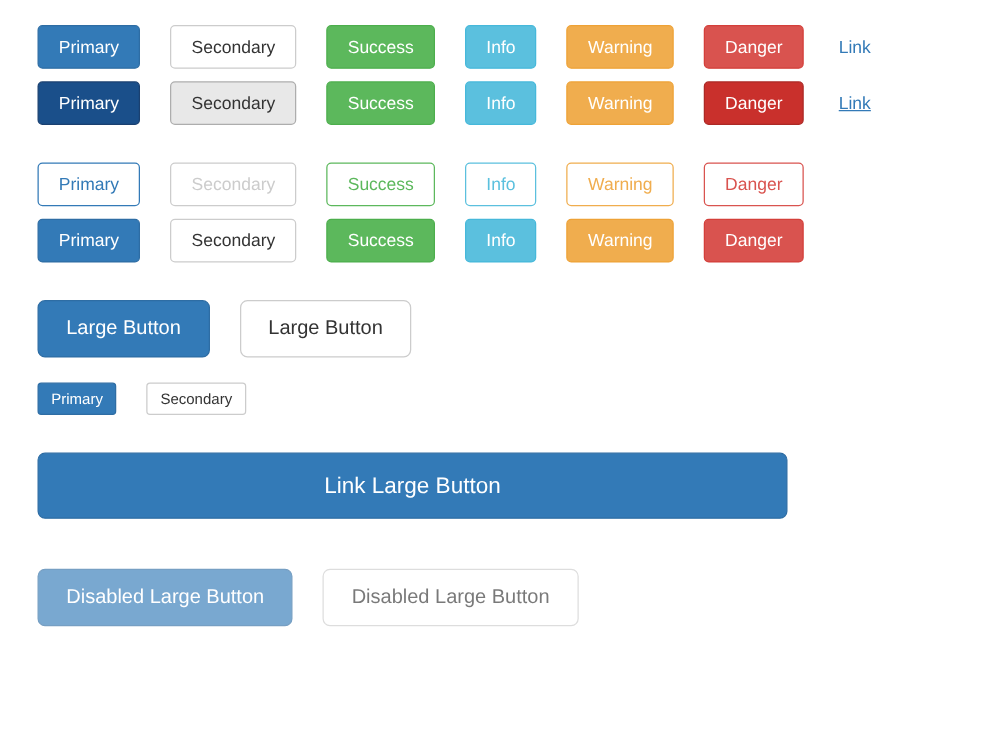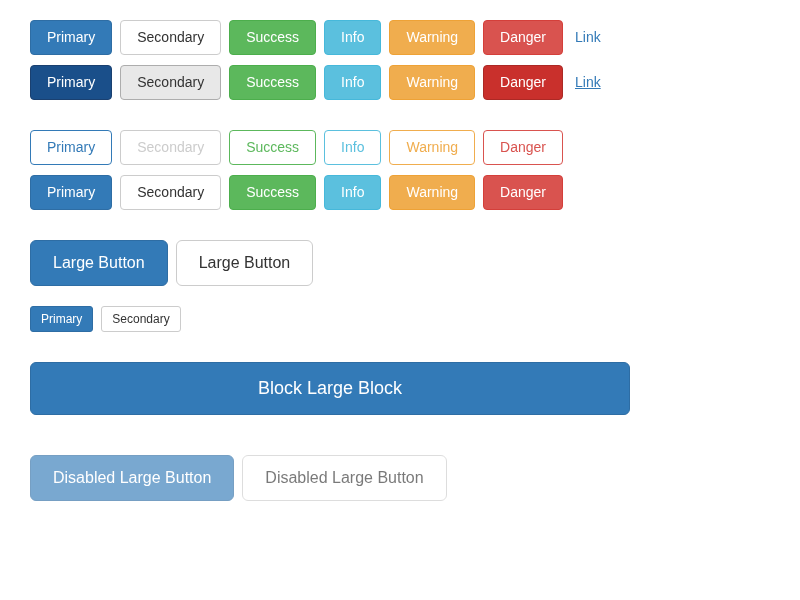--- a/index.html
+++ b/index.html
@@ -10,21 +10,21 @@
       padding: 20px 30px;
     }
 
     .section {
       margin-bottom: 20px;
     }
 
     .btn-row {
       display: flex;
       align-items: center;
-      gap: 8px;
+      gap: 24px;
       margin-bottom: 10px;
       flex-wrap: wrap;
     }
 
     
     .btn {
       display: inline-flex;
       align-items: center;
       justify-content: center;
       padding: 6px 16px;
@@ -181,21 +181,21 @@
 <div class="section">
   <div class="btn-row">
     <button class="btn btn-primary btn-sm">Primary</button>
     <button class="btn btn-secondary btn-sm">Secondary</button>
   </div>
 </div>
 
 <div class="divider"></div>
 
 <div class="section block-row">
-  <button class="btn btn-primary btn-block">Block Large Block</button>
+  <button class="btn btn-primary btn-block">Link Large Button</button>
 </div>
 
 <div class="section">
   <div class="btn-row">
     <button class="btn btn-primary btn-lg btn-disabled" disabled="">Disabled Large Button</button>
     <button class="btn btn-secondary btn-lg btn-disabled" disabled="">Disabled Large Button</button>
   </div>
 </div>
 
 </body></html>

